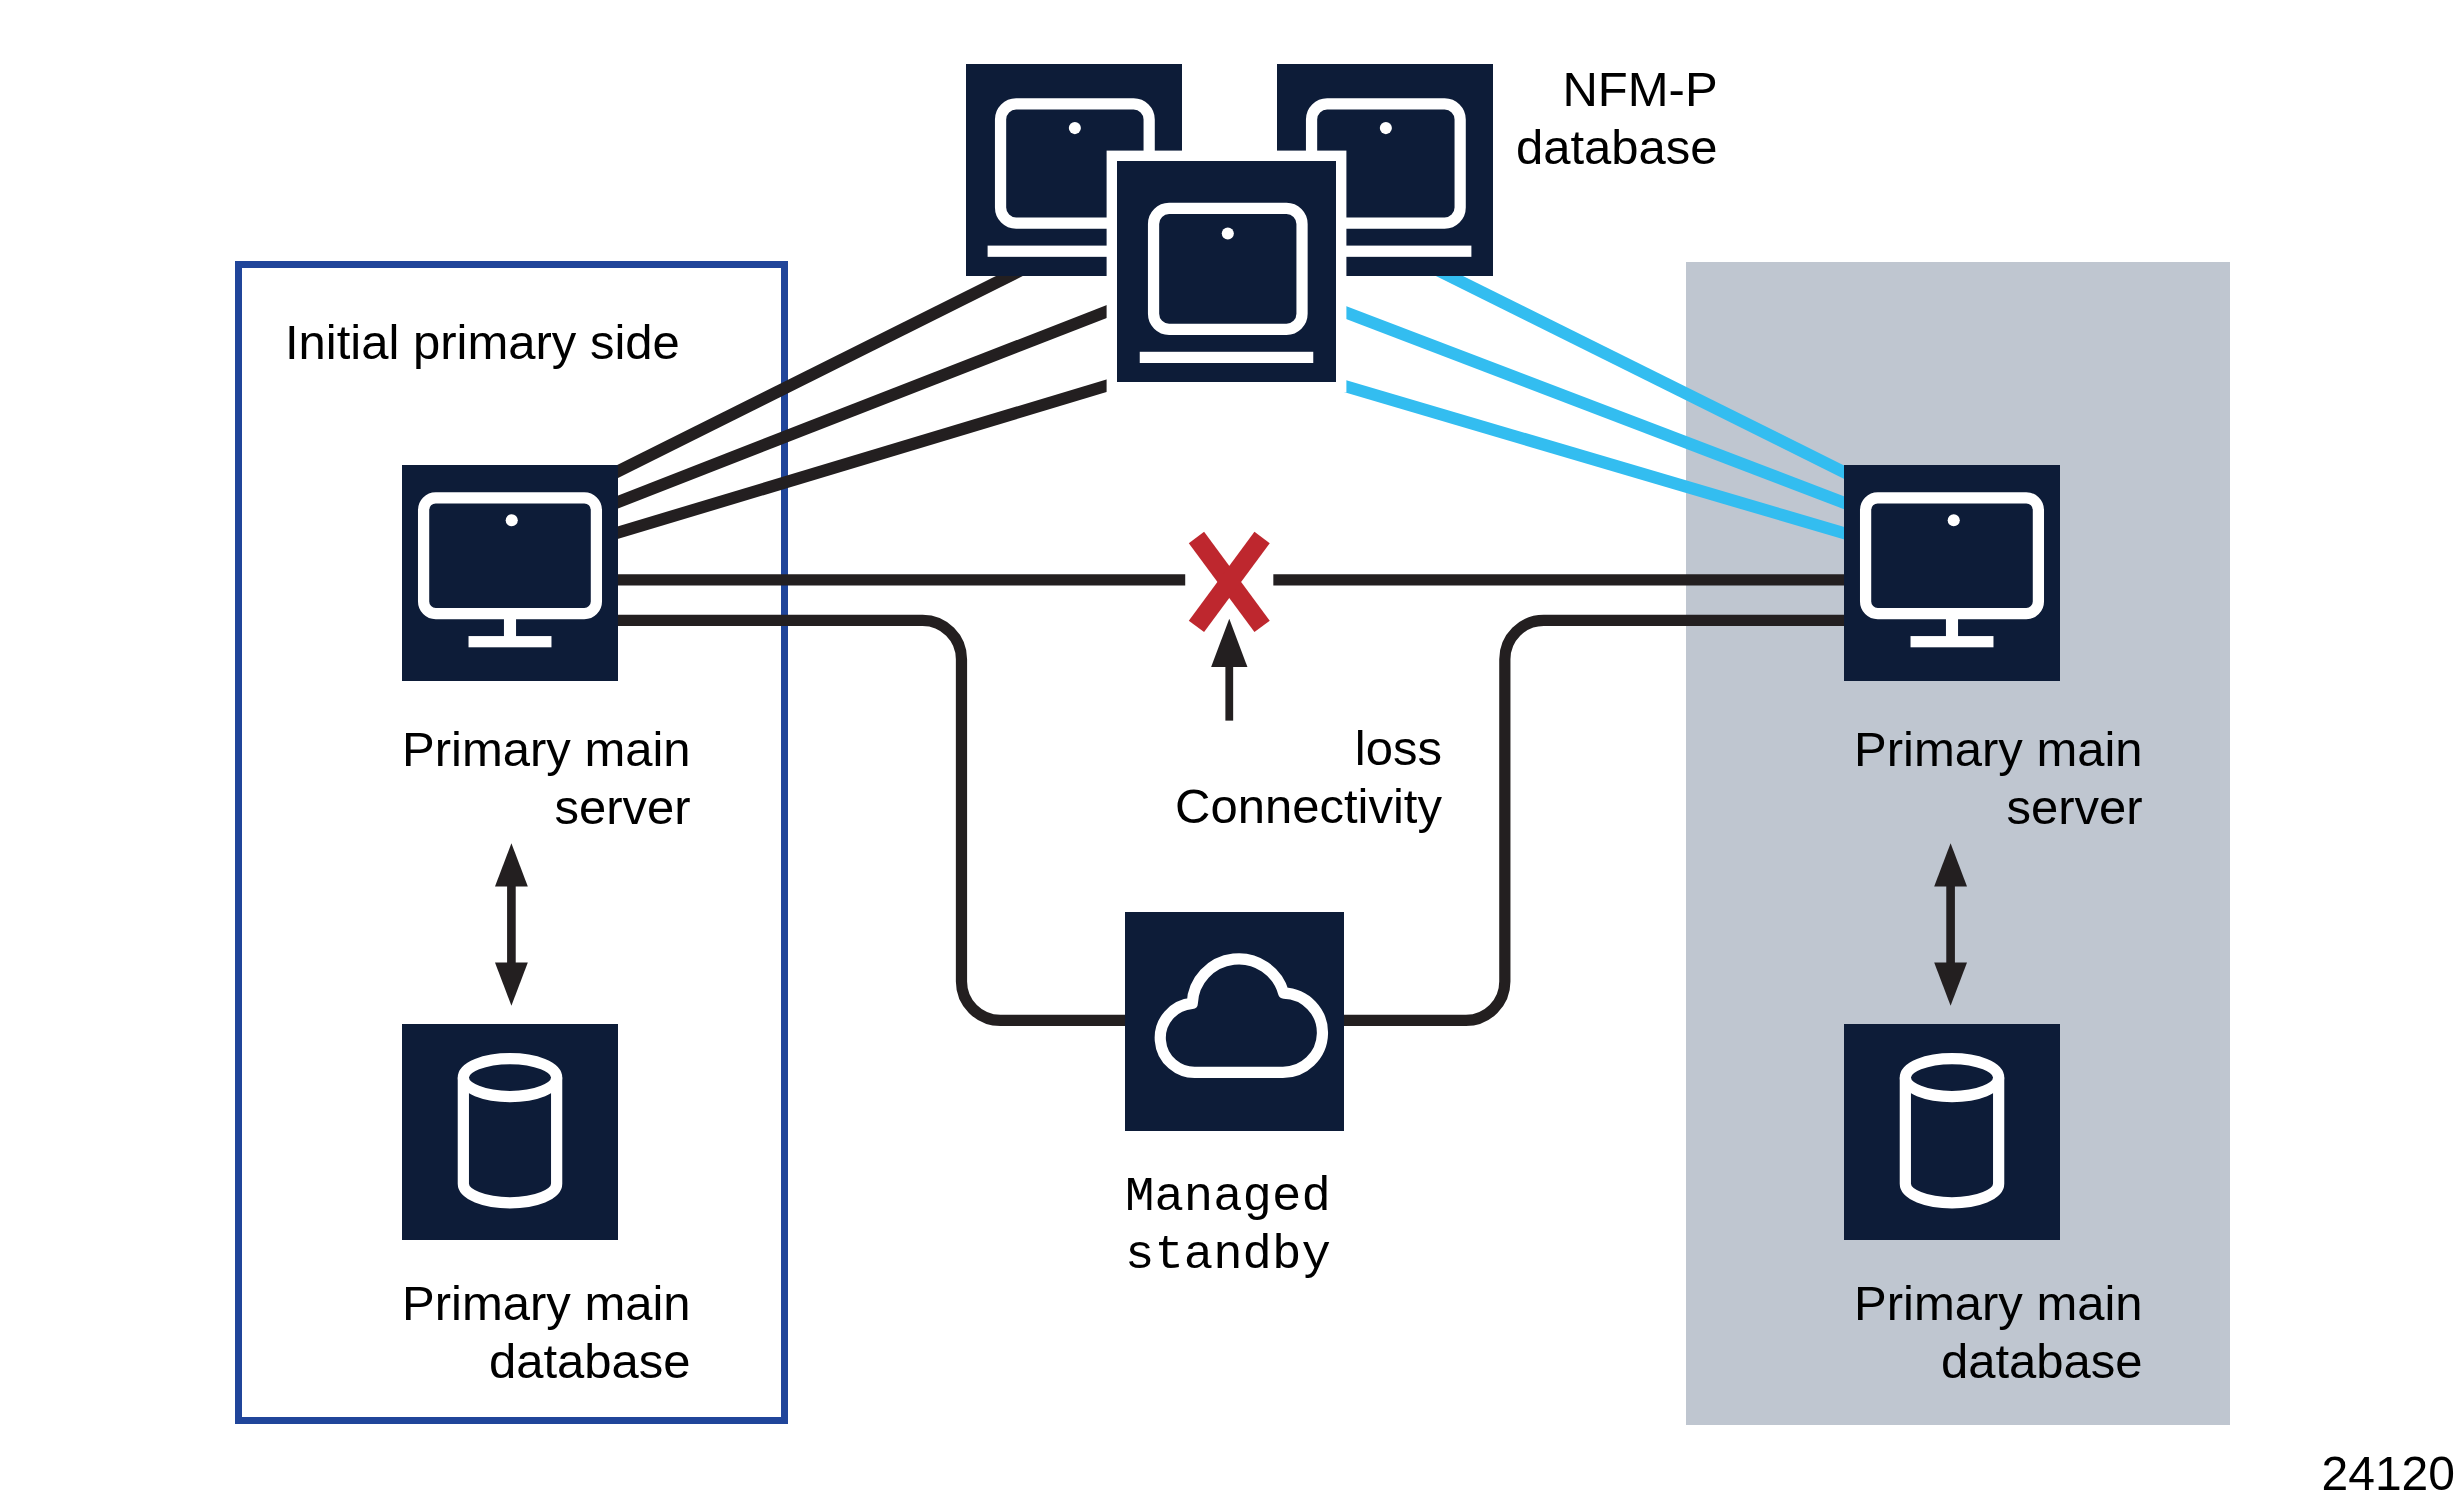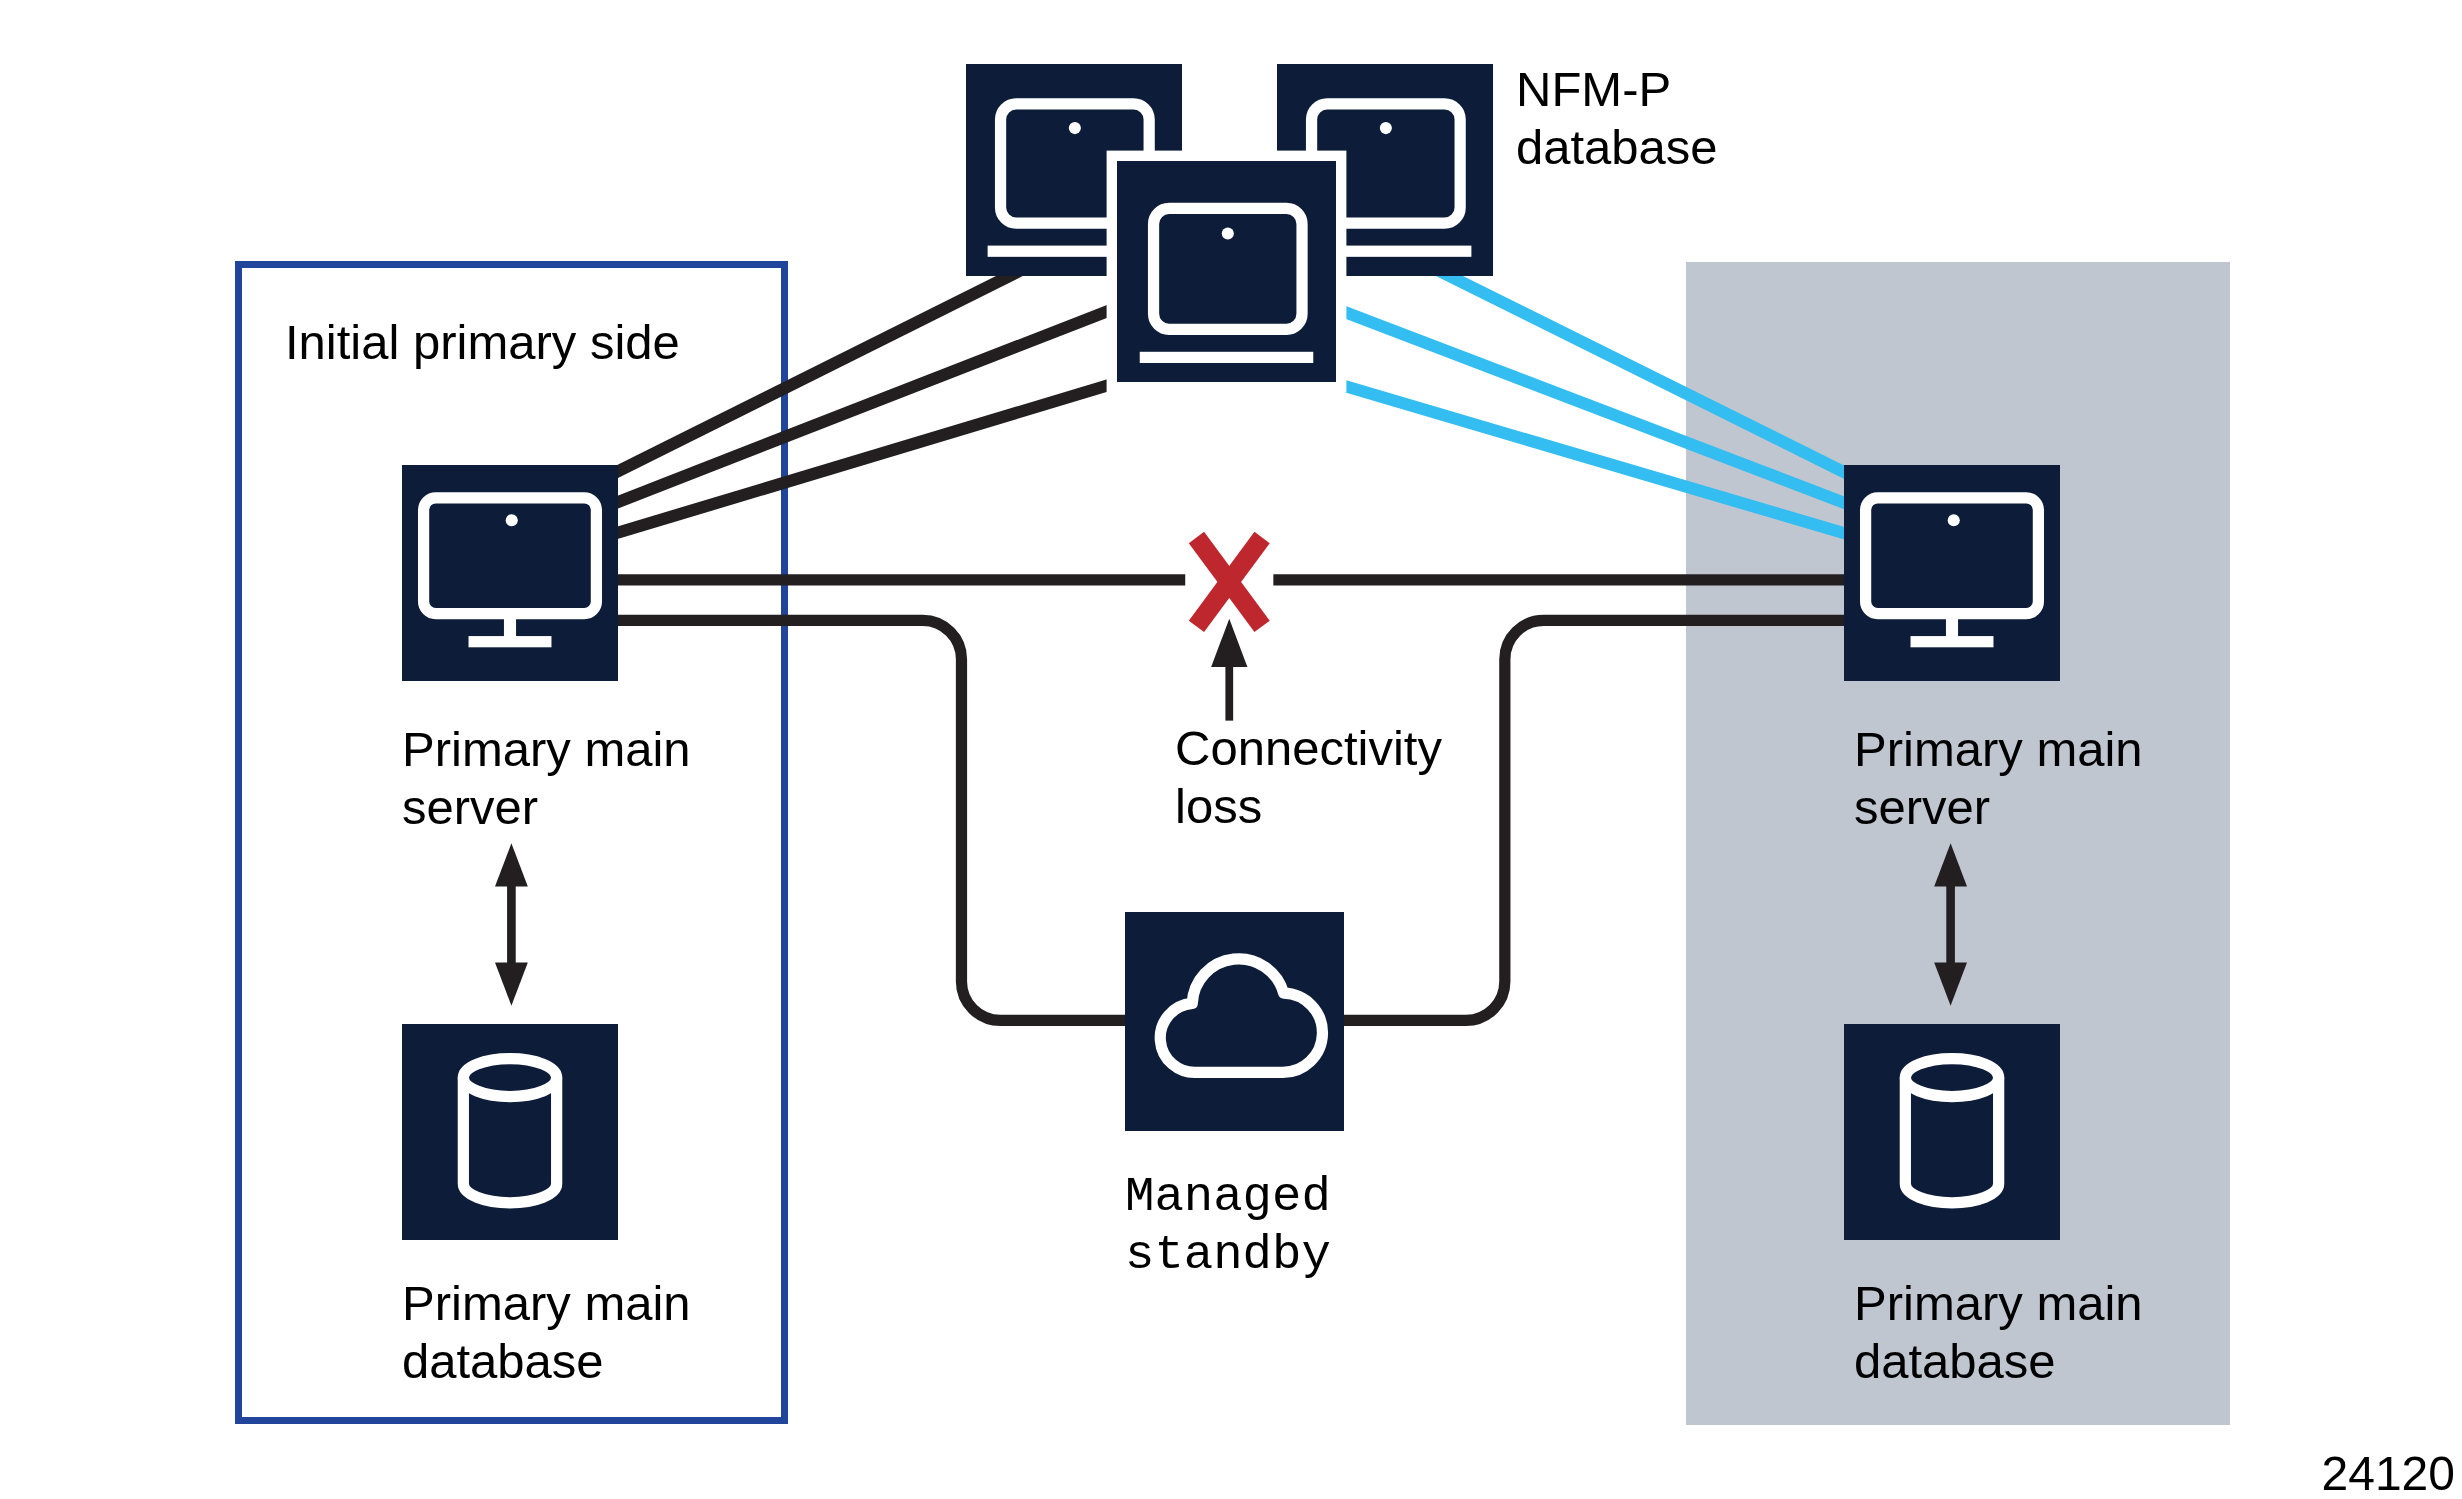--- a/index.html
+++ b/index.html
@@ -7,21 +7,21 @@
     position:relative;width:2462px;height:1500px;background:#ffffff;overflow:hidden;
     font-family:"Liberation Sans", sans-serif;color:#000;
   }
   .panel{position:absolute;z-index:1;}
   #standby-panel{left:1686px;top:262px;width:544px;height:1163px;background:#bfc6d0;}
   #primary-box{left:235px;top:261px;width:553px;height:1163px;border:7.8px solid #20459a;background:transparent;box-sizing:border-box;}
   #wires{position:absolute;left:0;top:0;z-index:2;}
   .tile{position:absolute;background:#0d1c38;z-index:3;}
   .tile svg{display:block;width:100%;height:100%;}
   .front-tile{box-shadow:0 0 0 10.4px #ffffff;}
-  .lbl{position:absolute;z-index:4;font-size:49px;line-height:58px;letter-spacing:0;white-space:nowrap;}
+  .lbl{position:absolute;z-index:4;font-size:49px;line-height:58px;letter-spacing:0;white-space:nowrap;text-align:right;}
   .lbl span{display:block;}
   #figure-number{position:absolute;z-index:4;right:7px;top:1446px;font-size:48px;}
   .glyph{fill:none;stroke:#ffffff;stroke-width:13;}
   .glyph-fill{fill:#ffffff;stroke:none;}
 </style>
 </head>
 <body>
 
 <div id="stage">
 
@@ -145,22 +145,22 @@
   <div class="lbl" style="left:1854px;top:720px;">
     <span>Primary main</span>
     <span>server</span>
   </div>
   <div class="lbl" style="left:1854px;top:1274px;">
     <span>Primary main</span>
     <span>database</span>
   </div>
 
   <div class="lbl" style="left:1175px;top:719px;">
+    <span>loss</span>
     <span>Connectivity</span>
-    <span>loss</span>
   </div>
 
   <div class="lbl" style="left:1125px;top:1168px;font-family:Liberation Mono, monospace;">
     <span>Managed</span>
     <span>standby</span>
   </div>
 
   <div id="figure-number">24120</div>
 
 </div>

